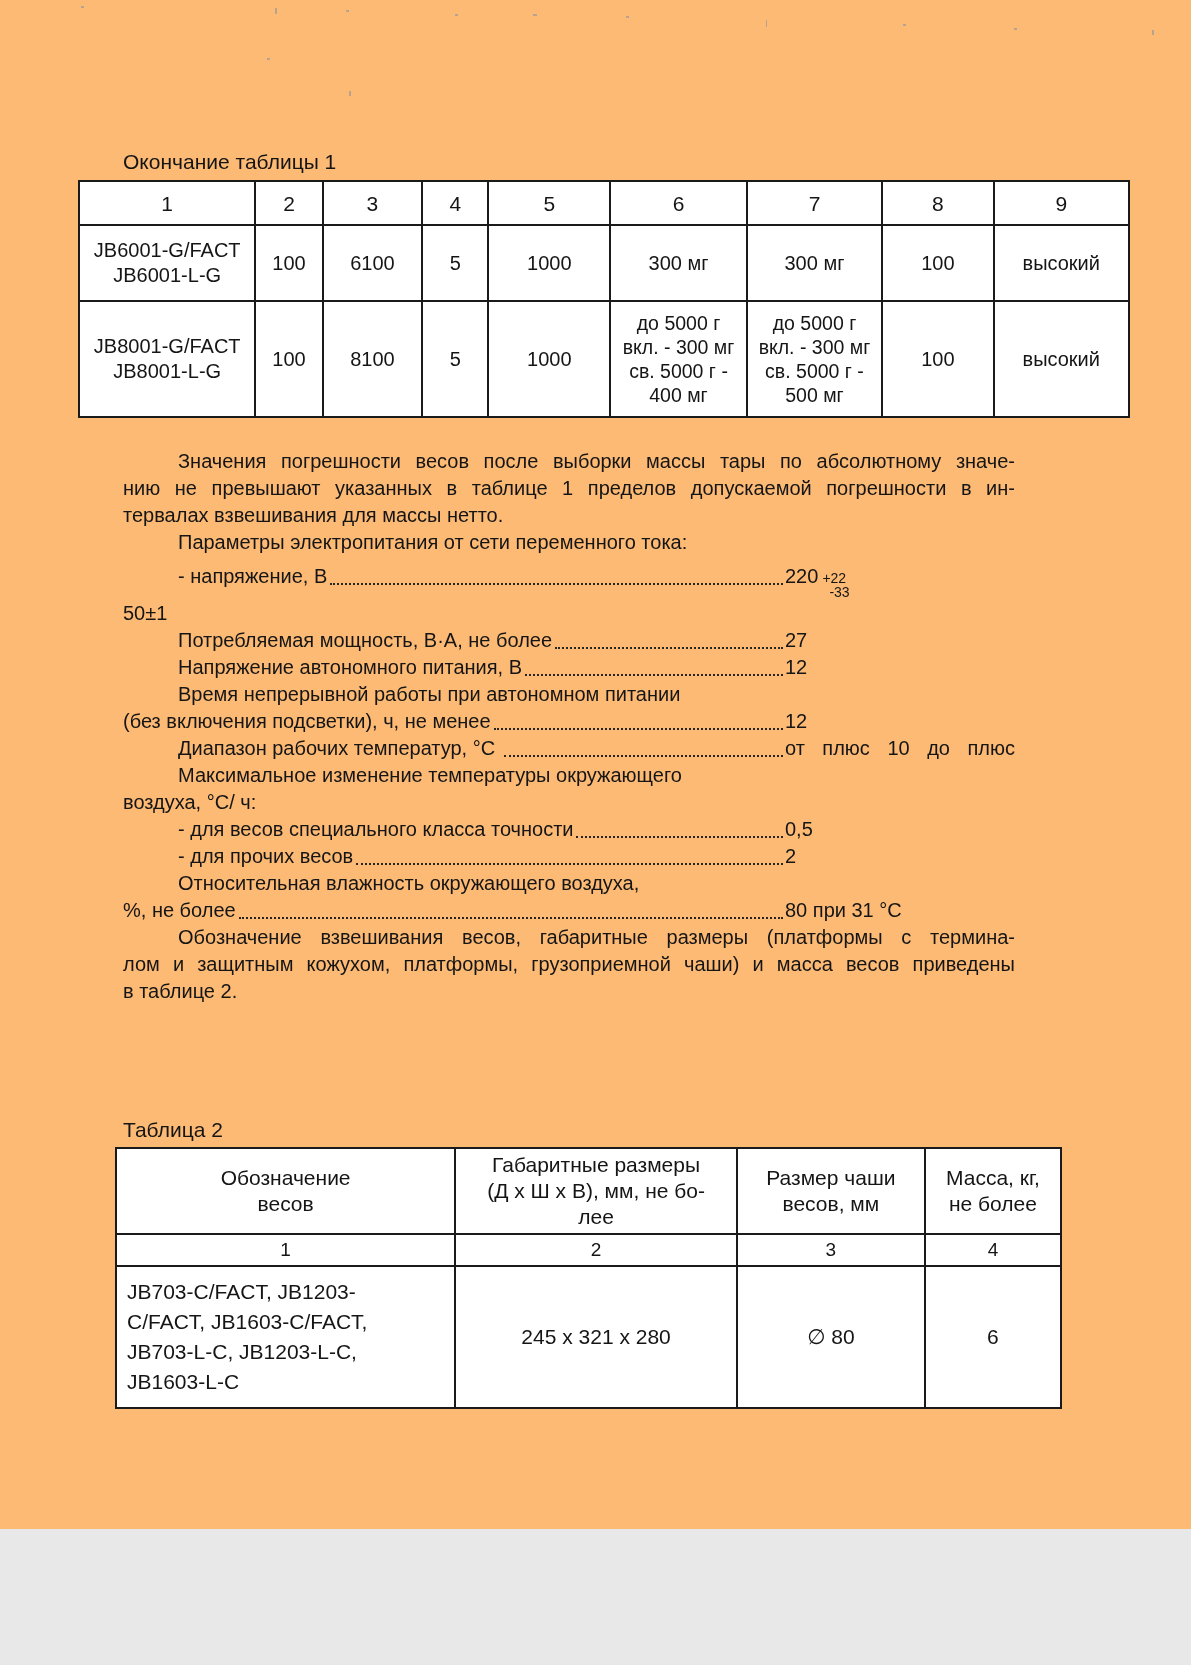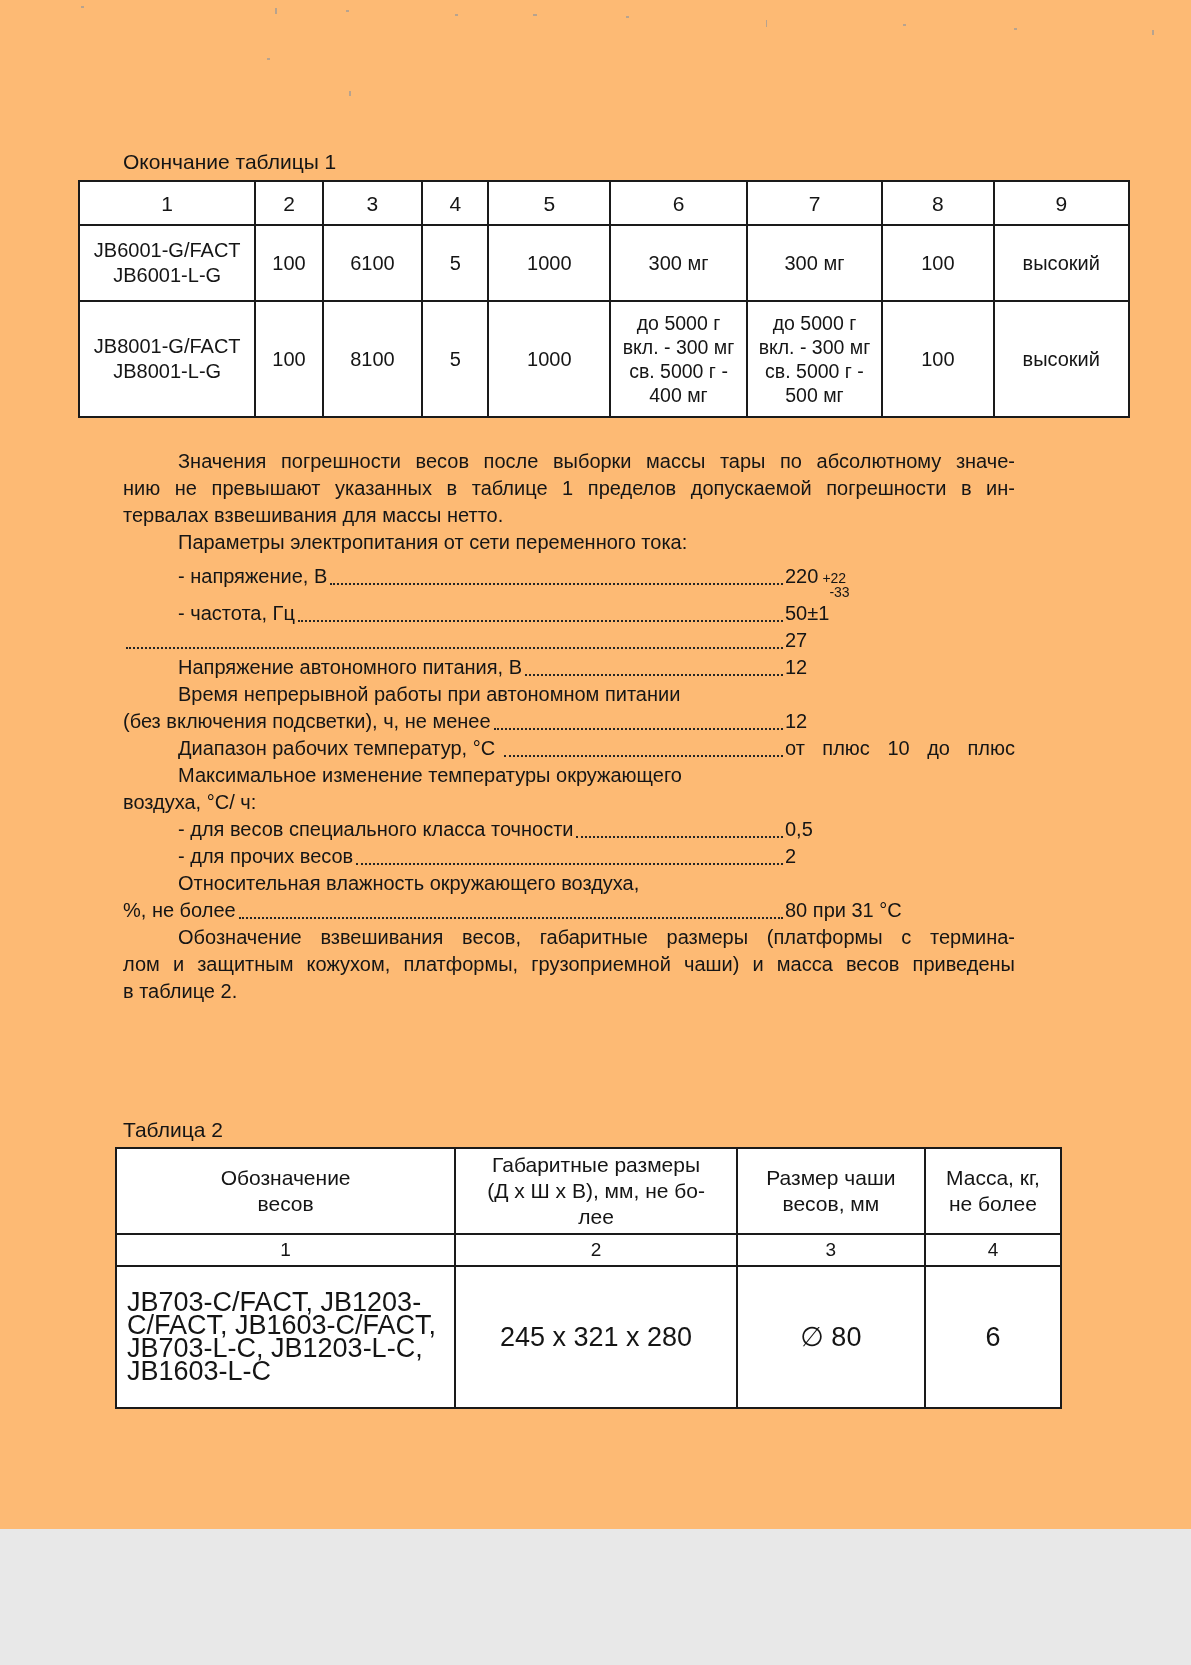--- a/index.html
+++ b/index.html
@@ -23,21 +23,21 @@
           padding:2px 3px; overflow:hidden; }
   .t1 { left:78px; top:180px; width:1052px; }
   .t1 tr.hdr th { height:38px; font-size:21px; }
   .t1 tr.r0 td { height:70px; }
   .t1 tr.r1 td { height:110px; }
   .t1 tr.r1 td.c5, .t1 tr.r1 td.c6 { font-size:19.5px; line-height:24px; }
 
   .t2 { left:115px; top:1147px; width:947px; }
   .t2 tr.hdr th { height:80px; font-size:21px; line-height:26px; }
   .t2 tr.num td { height:28px; font-size:19px; line-height:20px; padding:1px 3px; }
-  .t2 tr.data td { height:136px; font-size:27px; line-height:23px; }
+  .t2 tr.data td { height:136px; font-size:21px; line-height:30px; }
   .t2 tr.data td.c0 { text-align:left; padding-left:10px; }
 
   
   .specs { position:absolute; left:123px; top:448px; width:892px; font-size:20px; }
   .spec-line { min-height:27px; line-height:27px; }
   .spec-line.text.indent { text-indent:55px; }
   .spec-line.justify { text-align:justify; text-align-last:justify; }
   .spec-line.dot { display:flex; align-items:flex-end; }
   .dl-left { display:flex; flex:0 0 662px; width:662px; align-items:flex-end; }
   .spec-line.indent .dl-label { padding-left:55px; }
@@ -140,28 +140,25 @@
       <div class="spec-line text">тервалах взвешивания для массы нетто.</div>
       <div class="spec-line text indent">Параметры электропитания от сети переменного тока:</div>
       <div class="spec-line dot indent tall">
         <span class="dl-left">
           <span class="dl-label">- напряжение, В</span>
           <span class="leader"></span>
         </span>
         <span class="dl-val">220<span class="stack"><span class="sp">+22</span><span class="sb">-33</span></span></span>
       </div>
       <div class="spec-line dot indent">
-        <span class="dl-left">
-          <span class="dl-label">- частота, Гц</span>
-          <span class="leader"></span>
-        </span>
         <span class="dl-val">50±1</span>
       </div>
       <div class="spec-line dot indent">
         <span class="dl-left">
+          <span class="dl-label">Потребляемая мощность, В·А, не более</span>
           <span class="leader"></span>
         </span>
         <span class="dl-val">27</span>
       </div>
       <div class="spec-line dot indent">
         <span class="dl-left">
           <span class="dl-label">Напряжение автономного питания, В</span>
           <span class="leader"></span>
         </span>
         <span class="dl-val">12</span>

